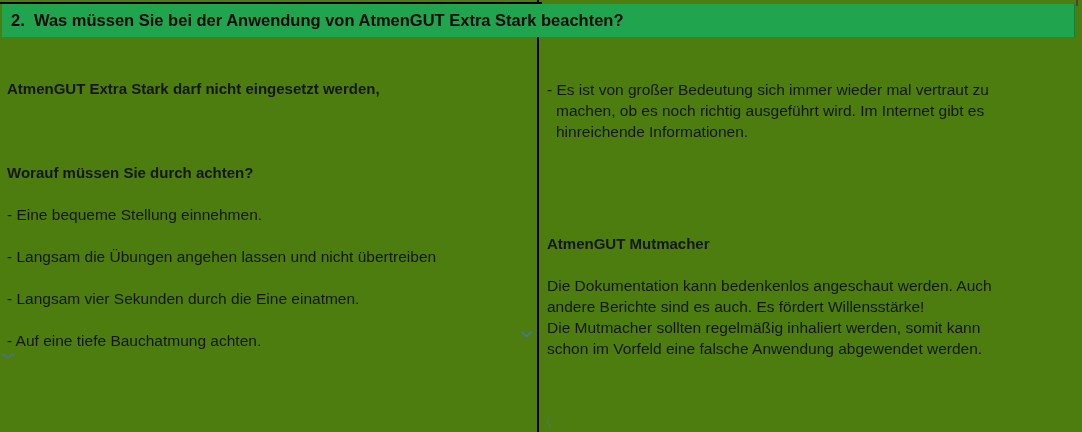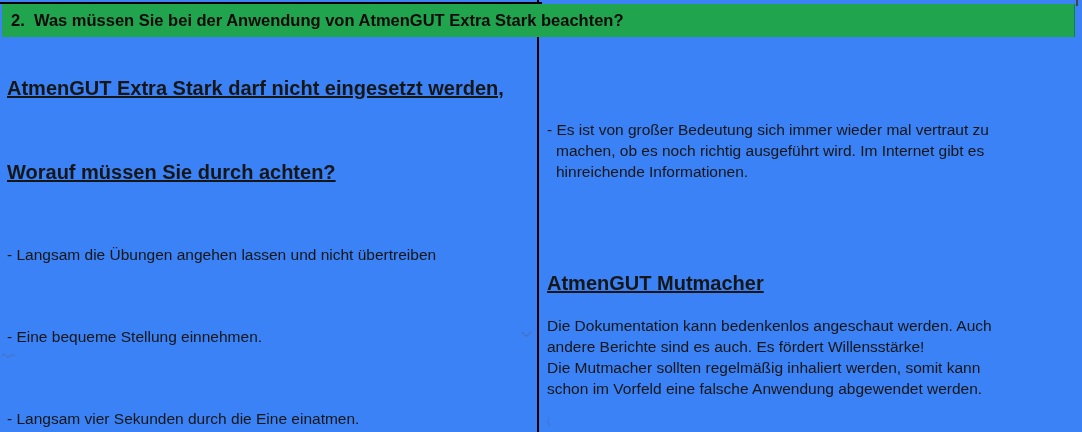--- a/index.html
+++ b/index.html
@@ -5,21 +5,21 @@
   :root{
     --green:#21A44E;
     --blue:#4472C4;
     --ink:#161616;
   }
   *{margin:0;padding:0;box-sizing:border-box;}
   html,body{background:#ffffff;}
   .page{
     position:relative;
     width:1082px;height:432px;
-    background:#3b82f6;
+    background:#4d7c0f;
     overflow:hidden;
     font-family:"Liberation Sans","DejaVu Sans",sans-serif;
     color:var(--ink);
     font-size:15.5px;
     line-height:21px;
     padding-left:14px;
   }
   
   .top-line{position:absolute;left:0;top:2px;width:542px;height:2px;background:#000;}
   .divider{position:absolute;left:537px;top:0;width:2px;height:432px;background:#000;}
@@ -38,26 +38,25 @@
     font-size:16.5px;
     color:#0b0b0b;
     white-space:pre;
   }
   
   .col{position:absolute;white-space:pre-line;}
   .col-left{left:7px;top:57px;width:526px;}
   .col-right{left:547px;top:58px;width:530px;}
   .heading{
     font-weight:bold;
-    font-size:20px;
-    text-decoration:underline;
+    font-size:15px;
     white-space:pre-line;
   }
   .item,.para{white-space:pre-line;}
-  .hang{padding-left:9px;text-indent:-9px;margin-top:40px;}
+  .hang{padding-left:9px;text-indent:-9px;}
   .sp21{height:21px;}
   .sp14{height:14px;}
   
   .mark{position:absolute;color:var(--blue);line-height:0;z-index:3;}
   .mark-chevron{left:521px;top:331px;}
   .mark-squiggle-left{left:1px;top:352px;}
   .mark-squiggle-bottom{left:543px;top:419px;opacity:.55;transform:rotate(80deg);}
 </style>
 </head>
 <body>
@@ -69,22 +68,22 @@
   <div class="right-tick"></div>
 
   <div class="header-bar">
     <span>2.  Was müssen Sie bei der Anwendung von AtmenGUT Extra Stark beachten?</span>
   </div>
 
   <div class="col col-left">
     <div class="heading">AtmenGUT Extra Stark darf nicht eingesetzt werden,</div>
     <div class="sp21"></div>
     <div class="heading">Worauf müssen Sie durch achten?</div>
+    <div class="item hang">- Eine bequeme Stellung einnehmen.</div>
     <div class="item hang">- Langsam die Übungen angehen lassen und nicht übertreiben</div>
-    <div class="item hang">- Eine bequeme Stellung einnehmen.</div>
     <div class="item hang">- Langsam vier Sekunden durch die Eine einatmen.</div>
     <div class="item hang">- Auf eine tiefe Bauchatmung achten.</div>
     
     
     
     
   </div>
 
   <div class="col col-right">
     <div class="item hang">- Es ist von großer Bedeutung sich immer wieder mal vertraut zu

